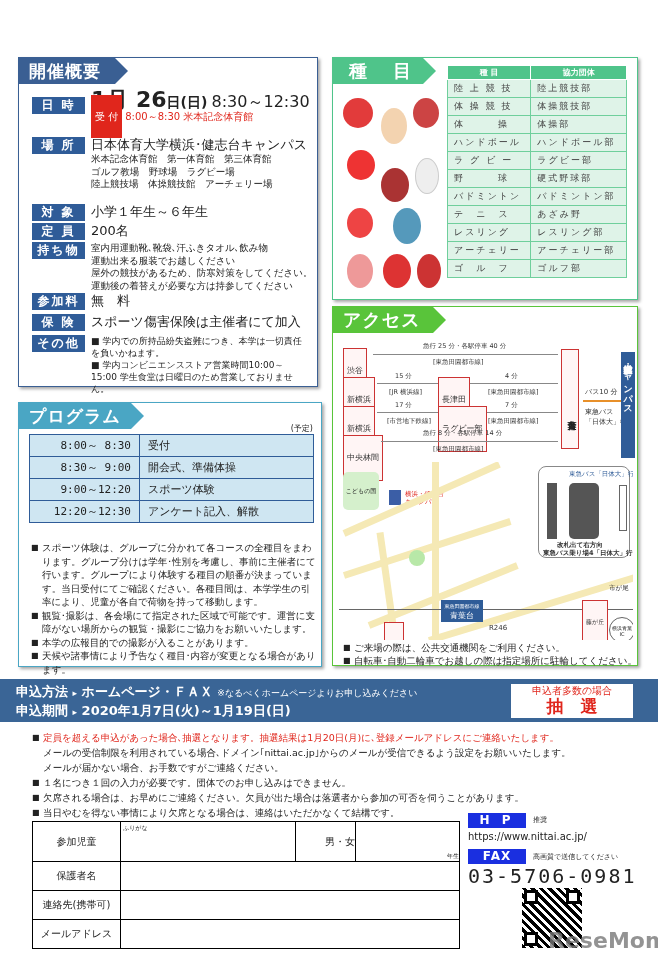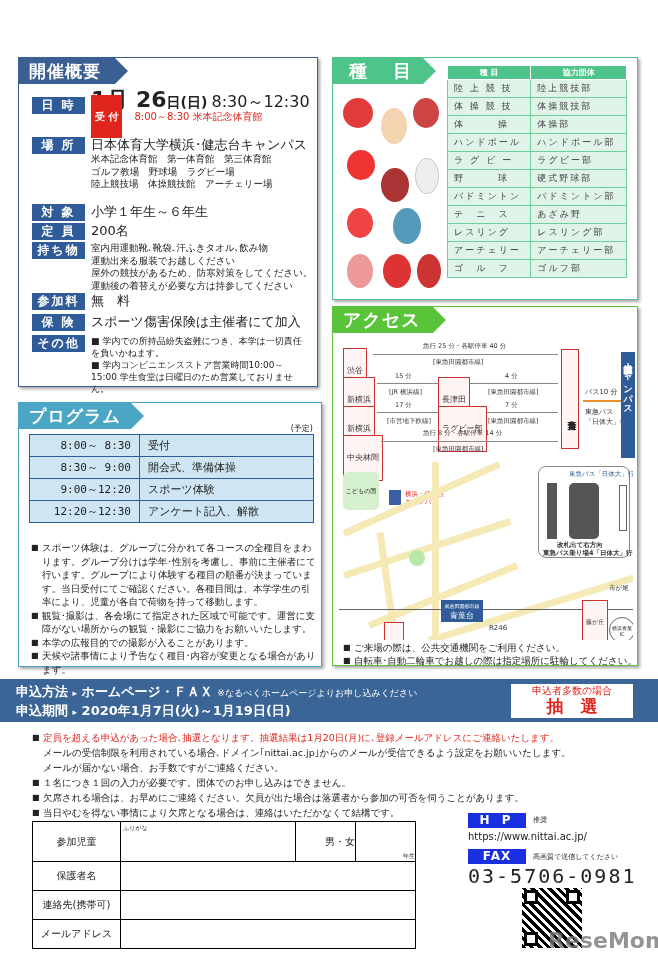--- a/index.html
+++ b/index.html
@@ -11,21 +11,21 @@
 .ribbon::after{content:"";position:absolute;right:-13px;top:0;border-left:13px solid;border-top:13px solid transparent;border-bottom:13px solid transparent;border-left-color:inherit}
 
 
 #overview{left:18px;top:57px;width:300px;height:330px;border:1px solid #3a5f93}
 #overview .ribbon{background:#3a5f93;border-color:#3a5f93;width:96px}
 .ov-row{position:absolute;left:13px;display:flex}
 .tag{background:#2f5c98;color:#fff;font-weight:bold;font-size:12px;width:53px;height:17px;line-height:17px;text-align:center;letter-spacing:2px;flex:none}
 .ov-val{margin-left:6px;font-size:13px;line-height:16px}
 .ov-sub{font-size:9.5px;line-height:12.5px}
 .red{color:#e0261c}
-.redtag{background:#e0261c;color:#fff;font-weight:bold;padding:16px 4px;font-size:10px;margin-right:12px}
+.redtag{background:#e0261c;color:#fff;font-weight:normal;padding:16px 4px;font-size:10px;margin-right:3px}
 
 
 #events{left:332px;top:57px;width:306px;height:243px;border:1px solid #4fc48a}
 #events .ribbon{background:#4fc48a;border-color:#4fc48a;width:90px;font-size:18px;letter-spacing:10px;padding-left:16px}
 #ev-table{position:absolute;left:114px;top:7px;width:180px;border-collapse:collapse;font-size:9px;color:#444}
 #ev-table th{background:#4fc48a;color:#fff;height:14px;font-size:8px;border:1px solid #fff}
 #ev-table td{background:#dff3e8;border:1px solid #6fcf9c;height:18px;padding-left:6px;letter-spacing:2px}
 .illu{position:absolute;border-radius:50%}
 
 
@@ -47,21 +47,21 @@
 .notes li{list-style:none;padding-left:11px;position:relative}
 .notes li::before{content:"■";position:absolute;left:0;font-size:8px}
 
 
 #applybar{position:absolute;left:0;top:679px;width:658px;height:43px;background:#3a6596;color:#fff}
 #applybar .ln{position:absolute;left:16px;font-weight:bold;font-size:13px;white-space:nowrap}
 #lottery{position:absolute;left:511px;top:5px;width:122px;height:34px;background:#fff;color:#e0261c;text-align:center}
 
 
 #bnotes{left:32px;top:730px;font-size:9.5px;line-height:15px}
-#form{position:absolute;left:32px;top:821px;width:384px;border-collapse:collapse;font-size:10px}
+#form{position:absolute;left:32px;top:821px;width:428px;border-collapse:collapse;font-size:10px}
 #form td{border:1px solid #000;height:29px}
 #form td.lbl{width:88px;text-align:center}
 .hp-tag{position:absolute;background:#1a2fe0;color:#fff;font-weight:bold;width:58px;height:15px;line-height:15px;text-align:center;font-size:12px;letter-spacing:4px}
 </style>
 </head>
 <body>
 
 <div id="overview" class="panel">
   <div class="ribbon">開催概要</div>
 

